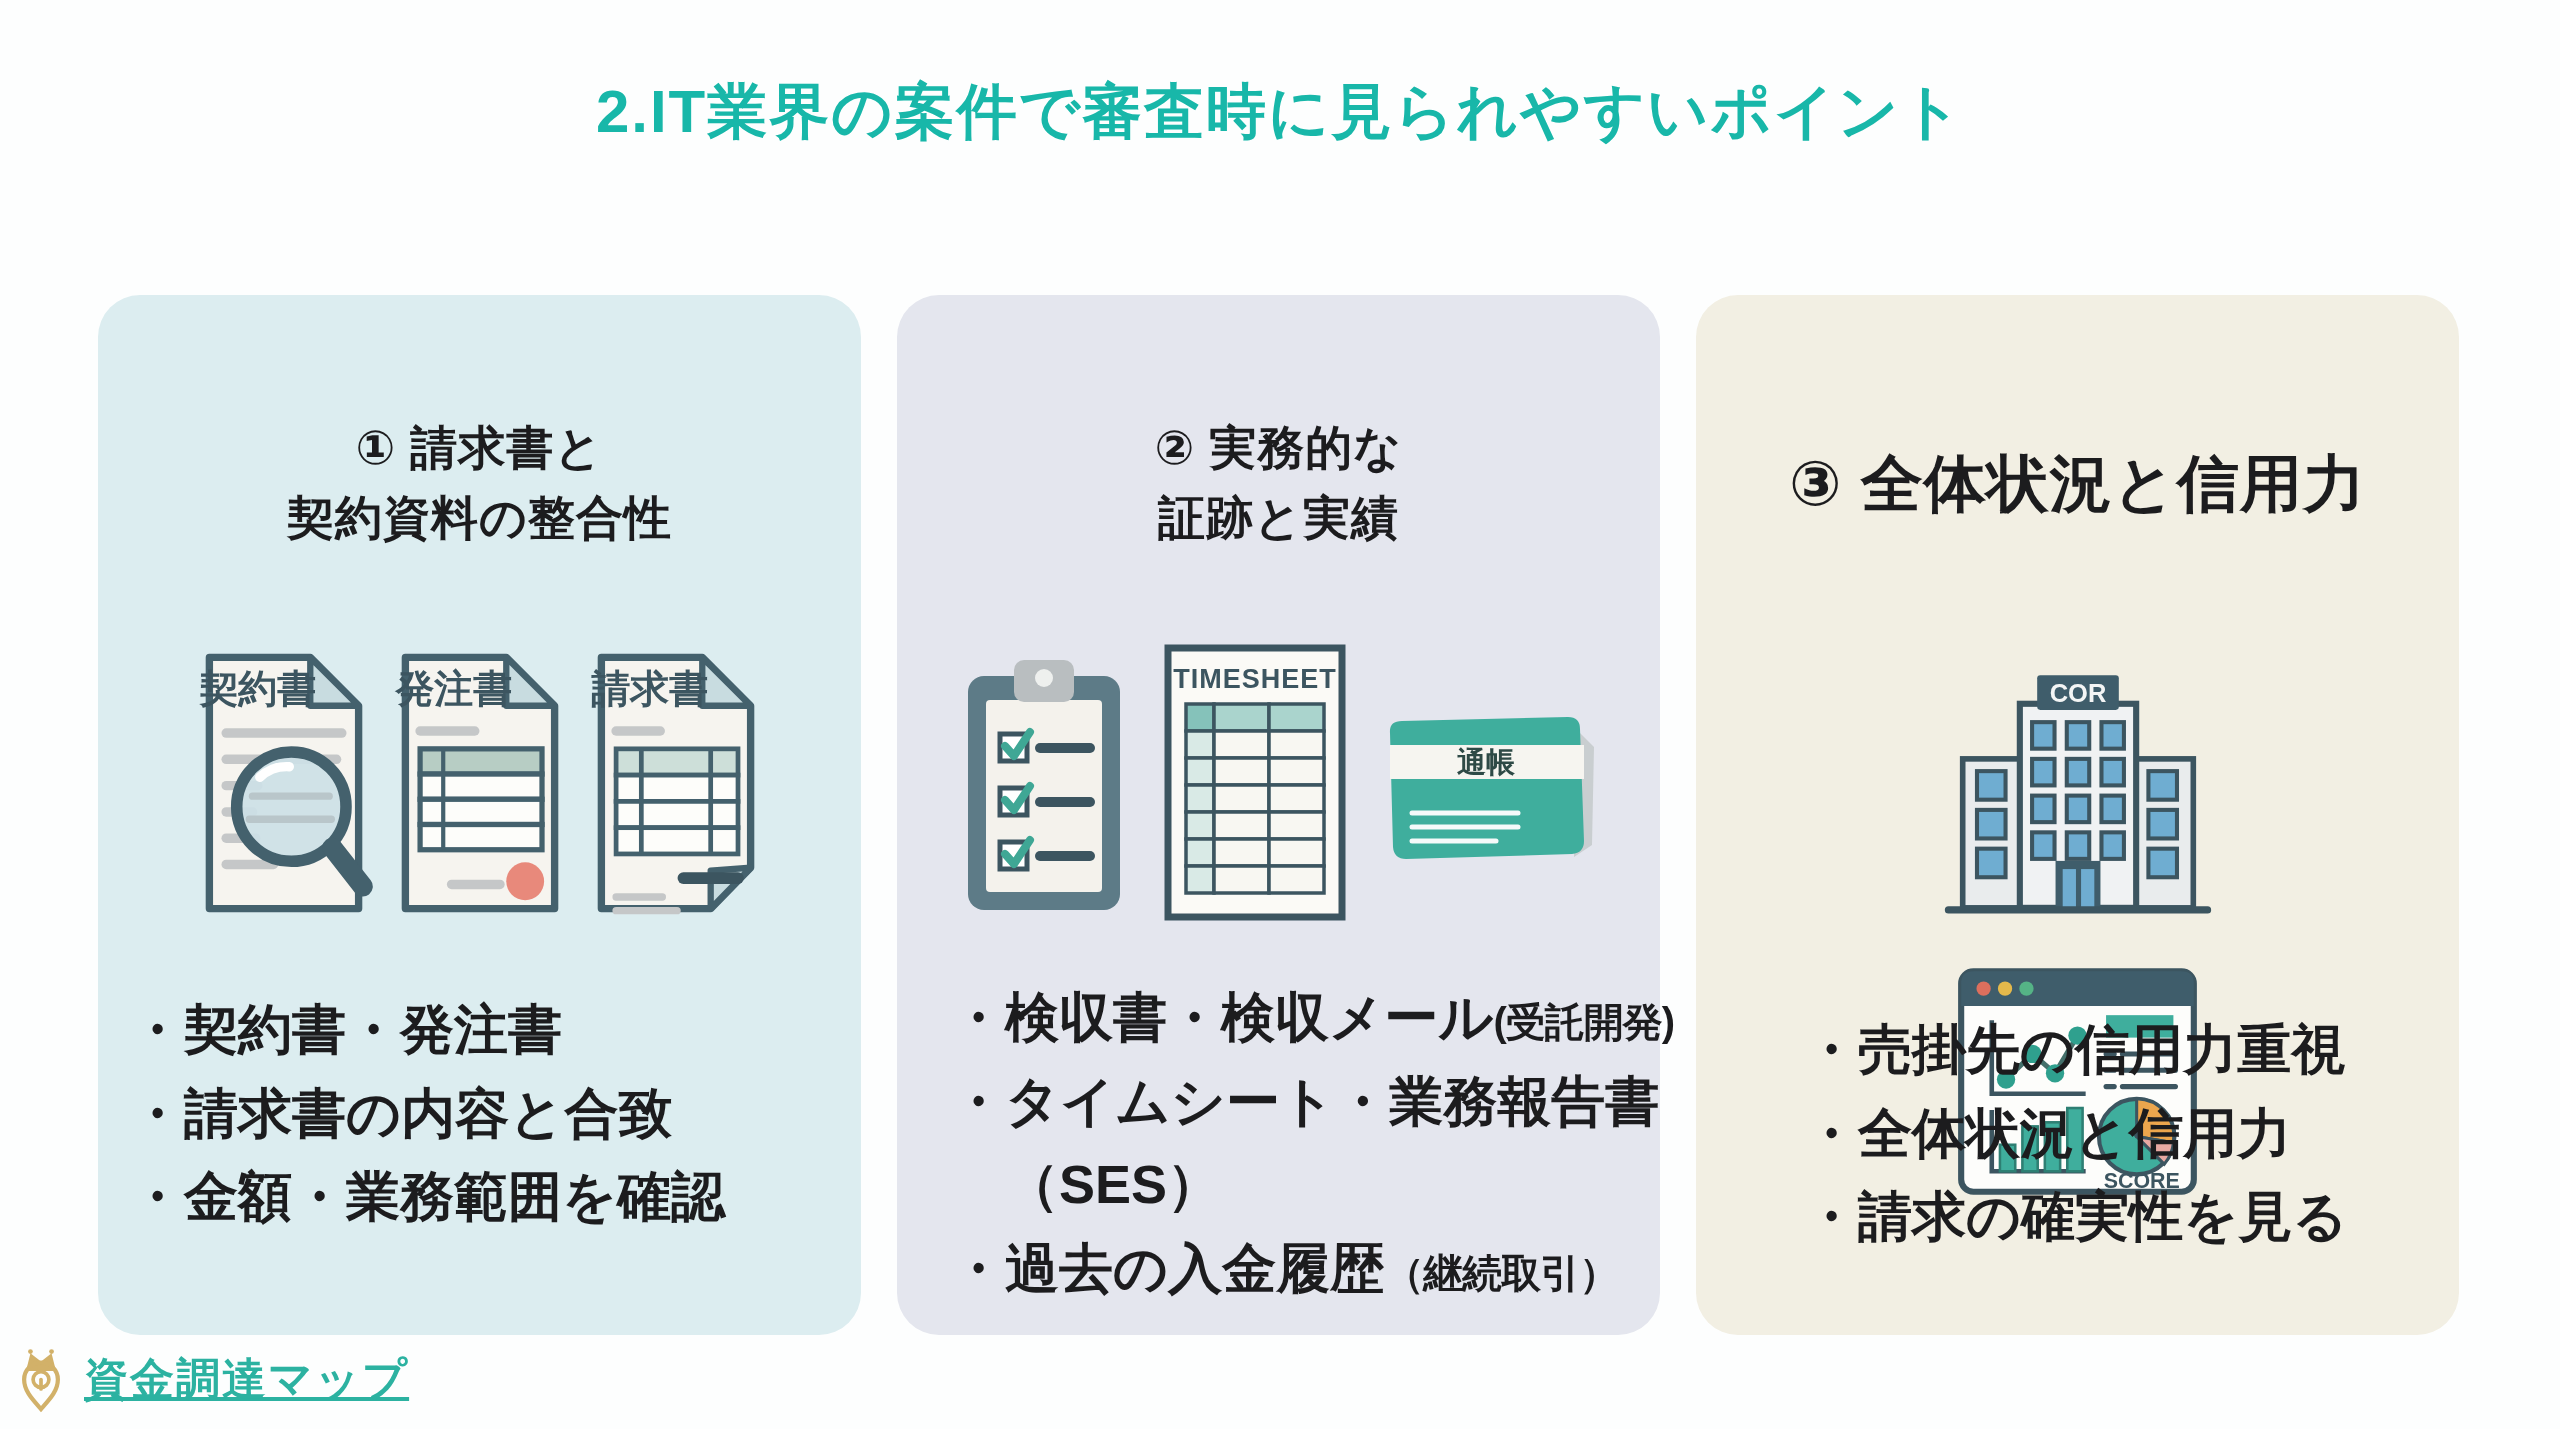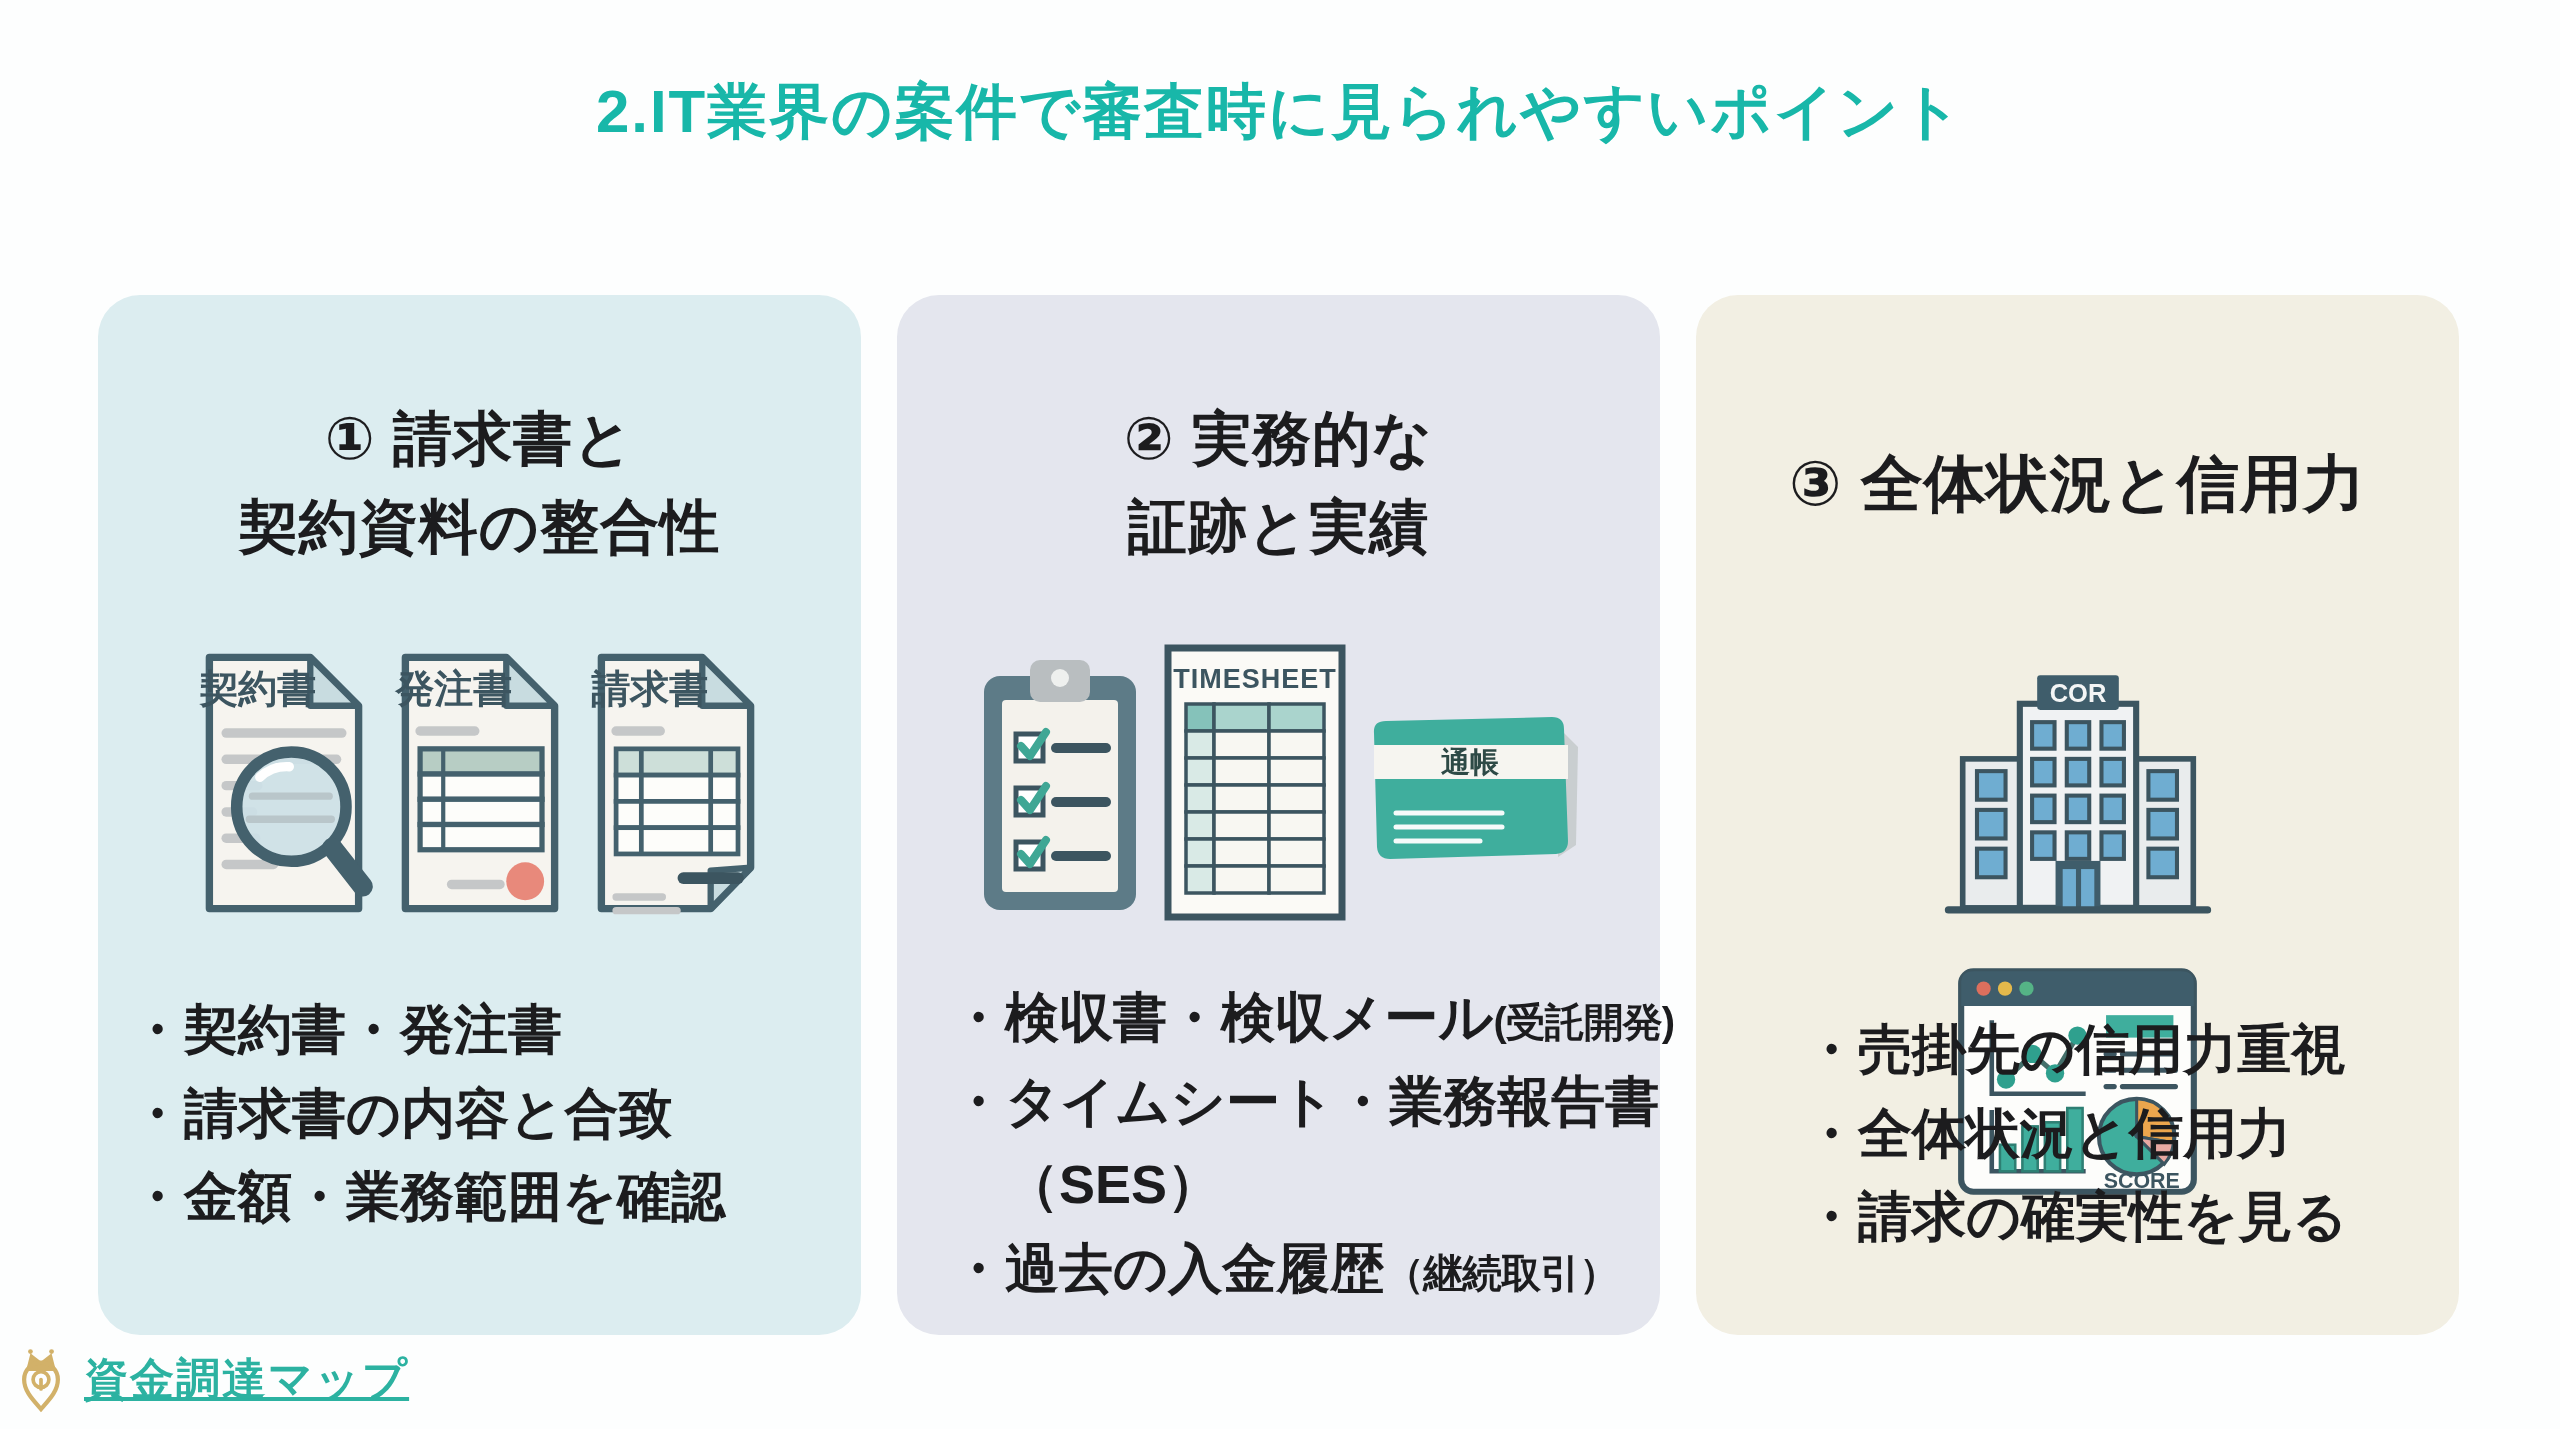--- a/index.html
+++ b/index.html
@@ -42,37 +42,37 @@
   .card.c2 { background: #e4e6ee; }
   .card.c3 { background: #f2efe3; }
 
   .card-heading {
     margin-top: 98px;
     height: 180px;
     display: flex;
     flex-direction: column;
     justify-content: center;
     text-align: center;
-    font-size: 59px;
+    font-size: 47px;
     font-weight: 900;
     line-height: 1.5;
     color: #1c1c1e;
     letter-spacing: 1px;
   }
   .card.c3 .card-heading { font-size: 62px; }
 
   .icon-row {
     margin-top: 72px;
     height: 275px;
     display: flex;
     align-items: center;
     justify-content: space-between;
   }
   .card.c1 .icon-row { gap: 14px; }
-  .card.c2 .icon-row { gap: 10px; }
+  .card.c2 .icon-row { gap: 26px; }
   .card.c3 .icon-row { gap: 42px; margin-top: 92px; flex-direction: column; }
 
   .bullets {
     list-style: none;
     align-self: stretch;
     margin-top: 68px;
     font-size: 54px;
     font-weight: 800;
     color: #1c1c1e;
     line-height: 1.55;

